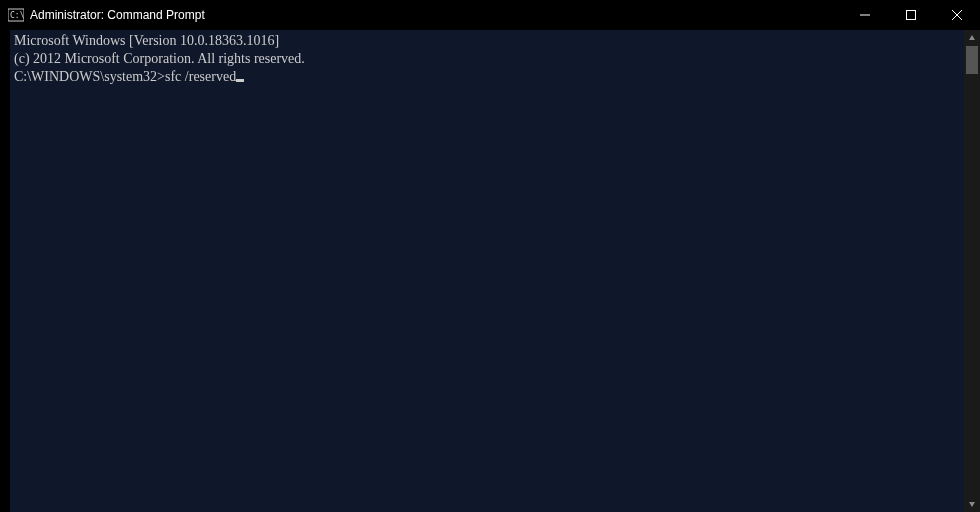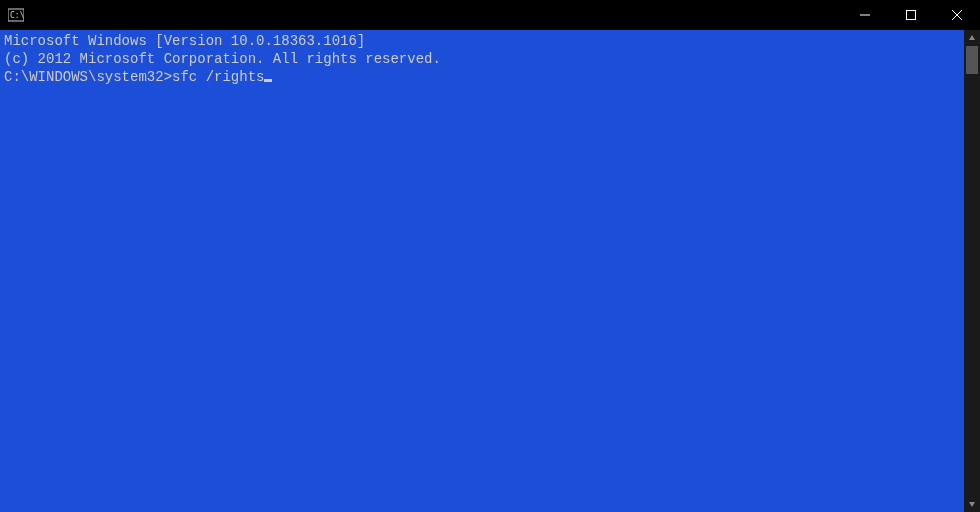--- a/index.html
+++ b/index.html
@@ -65,27 +65,28 @@
       width: 10px;
       height: 10px;
     }
     .content-wrap {
       flex: 1;
       display: flex;
       position: relative;
     }
     .terminal {
       flex: 1;
-      background: #1d4ed8;
+      background: #0f172a;
       color: #ccc;
       font-size: 14px;
       line-height: 18px;
       padding: 2px 4px;
       white-space: pre;
-      font-family: Liberation Mono, monospace;
+      font-family: Liberation Serif, serif;
+      margin-left: 10px;
     }
     .terminal-line {
       display: block;
     }
     .prompt-line {
       white-space: pre;
     }
     .cursor {
       display: inline-block;
       width: 8px;
@@ -134,20 +135,21 @@
 
 <div class="window">
   <div class="titlebar">
     <div class="titlebar-left">
       <span class="app-icon">
         <svg viewBox="0 0 16 16">
           <rect x="0" y="2" width="16" height="12" fill="#000" stroke="#ccc" stroke-width="1"></rect>
           <text x="2" y="11" font-size="8" fill="#ccc" font-family="monospace">C:\</text>
         </svg>
       </span>
+      <span>Administrator: Command Prompt</span>
     </div>
     <div class="titlebar-controls">
       <div class="titlebar-btn">
         <svg viewBox="0 0 10 10">
           <line x1="0" y1="5" x2="10" y2="5" stroke="#fff" stroke-width="1"></line>
         </svg>
       </div>
       <div class="titlebar-btn">
         <svg viewBox="0 0 10 10">
           <rect x="0.5" y="0.5" width="9" height="9" fill="none" stroke="#fff" stroke-width="1"></rect>
@@ -155,21 +157,21 @@
       </div>
       <div class="titlebar-btn close">
         <svg viewBox="0 0 10 10">
           <line x1="0" y1="0" x2="10" y2="10" stroke="#fff" stroke-width="1"></line>
           <line x1="10" y1="0" x2="0" y2="10" stroke="#fff" stroke-width="1"></line>
         </svg>
       </div>
     </div>
   </div>
   <div class="content-wrap">
-    <div class="terminal"><span class="terminal-line">Microsoft Windows [Version 10.0.18363.1016]</span><span class="terminal-line">(c) 2012 Microsoft Corporation. All rights reserved.</span><span class="terminal-line"></span><span class="prompt-line"><span>C:\WINDOWS\system32&gt;</span><span>sfc /rights</span><span class="cursor"></span></span></div>
+    <div class="terminal"><span class="terminal-line">Microsoft Windows [Version 10.0.18363.1016]</span><span class="terminal-line">(c) 2012 Microsoft Corporation. All rights reserved.</span><span class="terminal-line"></span><span class="prompt-line"><span>C:\WINDOWS\system32&gt;</span><span>sfc /reserved</span><span class="cursor"></span></span></div>
     <div class="scrollbar">
       <div class="scroll-arrow">
         <svg viewBox="0 0 8 8">
             <path d="M4 1 L7 6 L1 6 Z" fill="#888"></path>
           </svg>
       </div>
       <div class="scroll-track">
         <div class="scroll-thumb"></div>
       </div>
       <div class="scroll-arrow">

